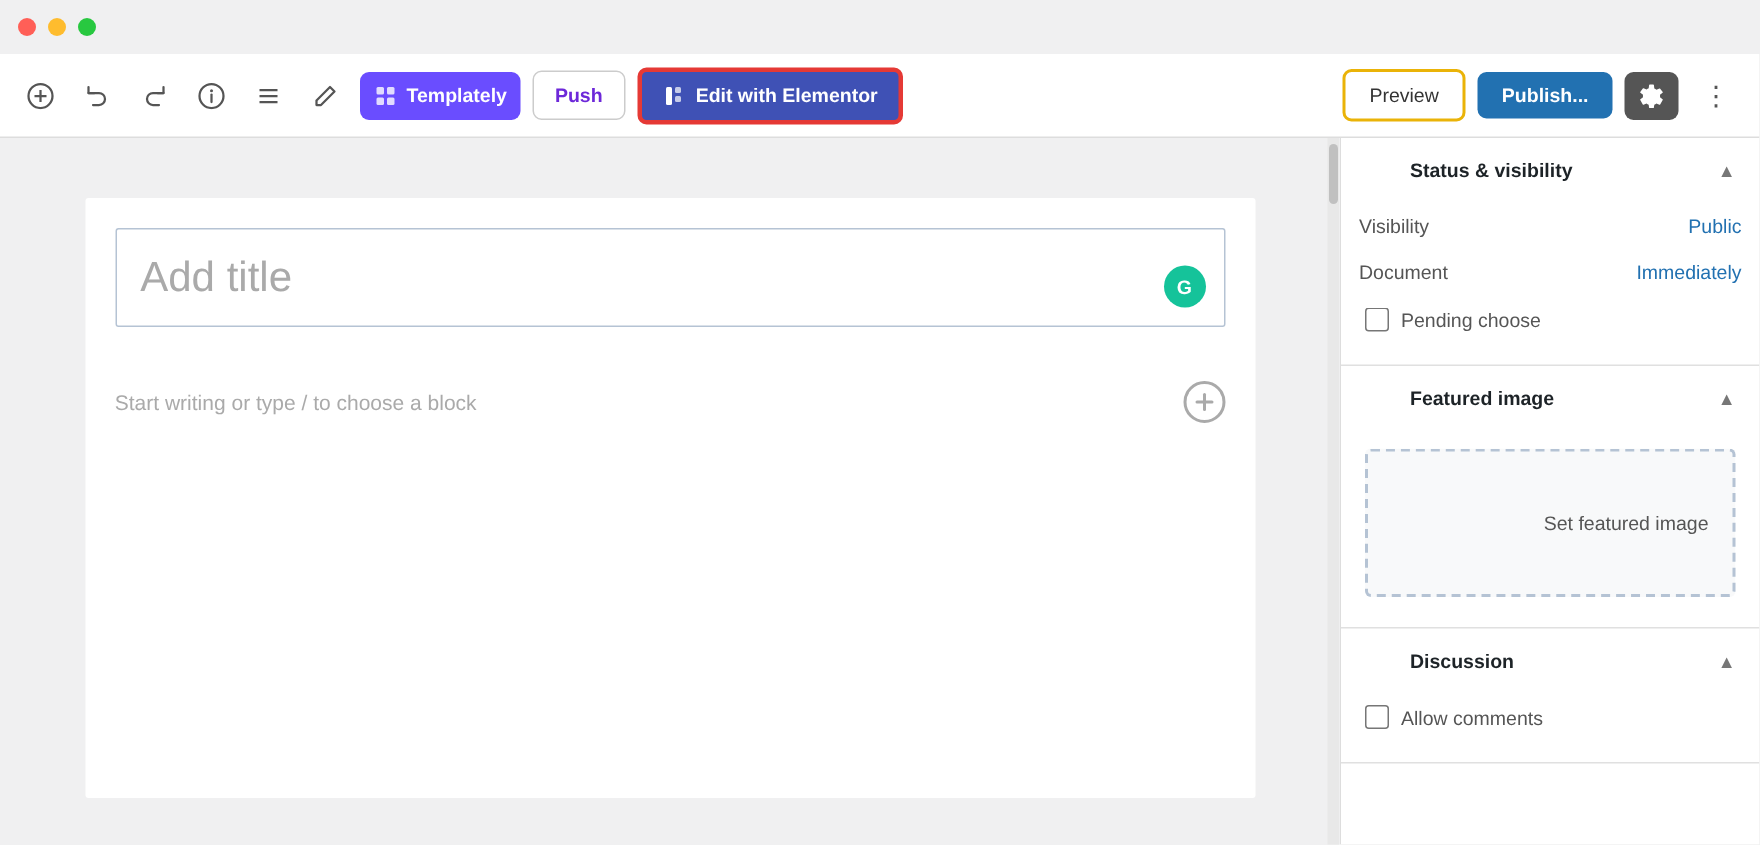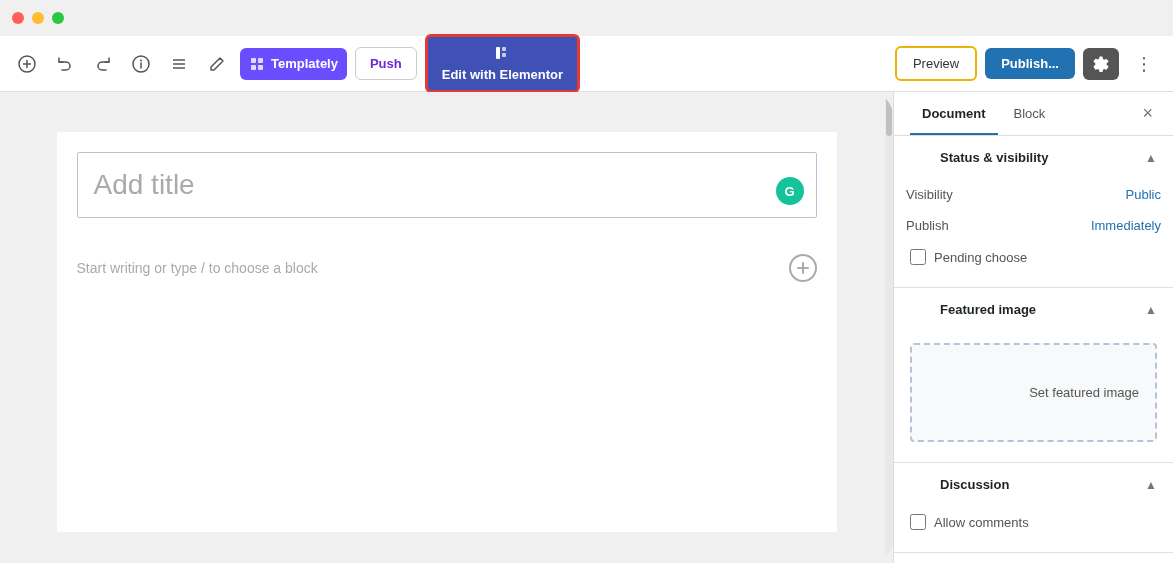--- a/index.html
+++ b/index.html
@@ -70,21 +70,20 @@
       color: #fff;
       border: 3px solid #e53935;
       border-radius: 6px;
       padding: 8px 14px;
       cursor: pointer;
       font-size: 13px;
       font-weight: 600;
       display: flex;
       align-items: center;
       gap: 6px;
-      flex-direction: column;
     }
     .btn-preview {
       background: #fff;
       color: #333;
       border: 2px solid #eab308;
       border-radius: 6px;
       padding: 8px 16px;
       cursor: pointer;
       font-size: 13px;
     }
@@ -127,21 +126,20 @@
     
     .editor-area {
       flex: 1;
       background: #f0f0f1;
       overflow-y: auto;
       display: flex;
       flex-direction: column;
       align-items: center;
       padding: 40px 24px;
       position: relative;
-      border-radius: 24px;
     }
     .editor-content {
       background: #fff;
       width: 100%;
       max-width: 780px;
       min-height: 400px;
       border-radius: 2px;
       position: relative;
     }
     .title-input-area {
@@ -403,44 +401,33 @@
               <line x1="7" y1="2" x2="7" y2="12" stroke="#aaa" stroke-width="2" stroke-linecap="round"></line>
               <line x1="2" y1="7" x2="12" y2="7" stroke="#aaa" stroke-width="2" stroke-linecap="round"></line>
             </svg>
         </button>
       </div>
     </div>
   </div>
 
   <div class="sidebar">
 
-    <div class="sidebar-tabs">
-      <div class="sidebar-tab active">
-        <span>Document</span>
-      </div>
-      <div class="sidebar-tab">
-        <span>Block</span>
-      </div>
-      <button class="sidebar-close">
-        <span>×</span>
-      </button>
-    </div>
 
     <div class="sidebar-section">
       <div class="sidebar-section-header">
         <span class="sidebar-section-title">Status &amp; visibility</span>
         <span class="chevron-icon">▲</span>
       </div>
       <div class="sidebar-content">
         <div class="sidebar-row">
           <span class="sidebar-row-label">Visibility</span>
           <a class="sidebar-row-value">Public</a>
         </div>
         <div class="sidebar-row">
-          <span class="sidebar-row-label">Publish</span>
+          <span class="sidebar-row-label">Document</span>
           <a class="sidebar-row-value">Immediately</a>
         </div>
         <div class="checkbox-row">
           <input type="checkbox" id="pending-checkbox" style="">
           <label for="pending-checkbox">Pending choose</label>
         </div>
       </div>
     </div>
 
     <div class="sidebar-section">

